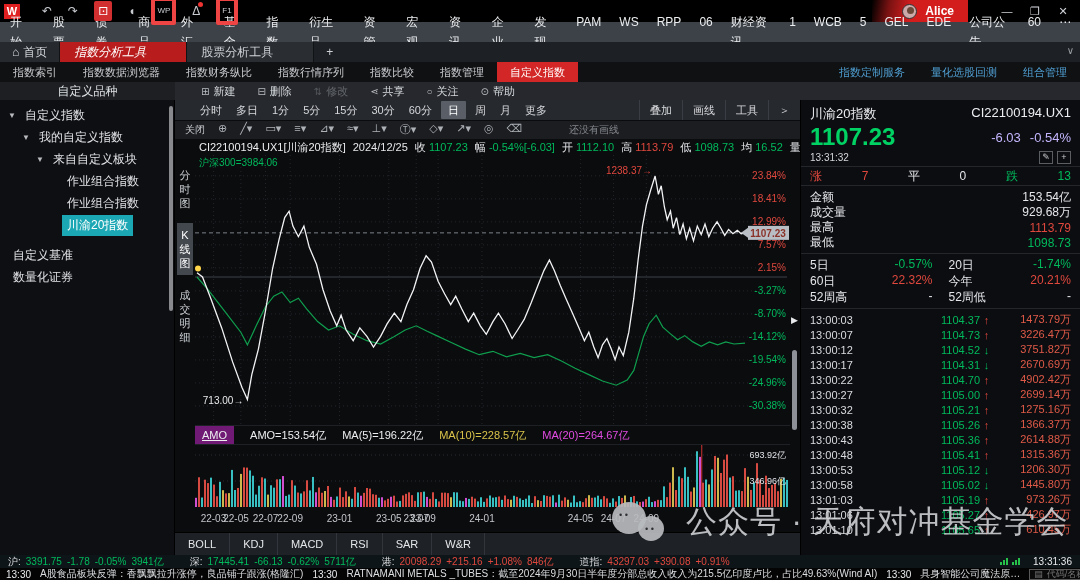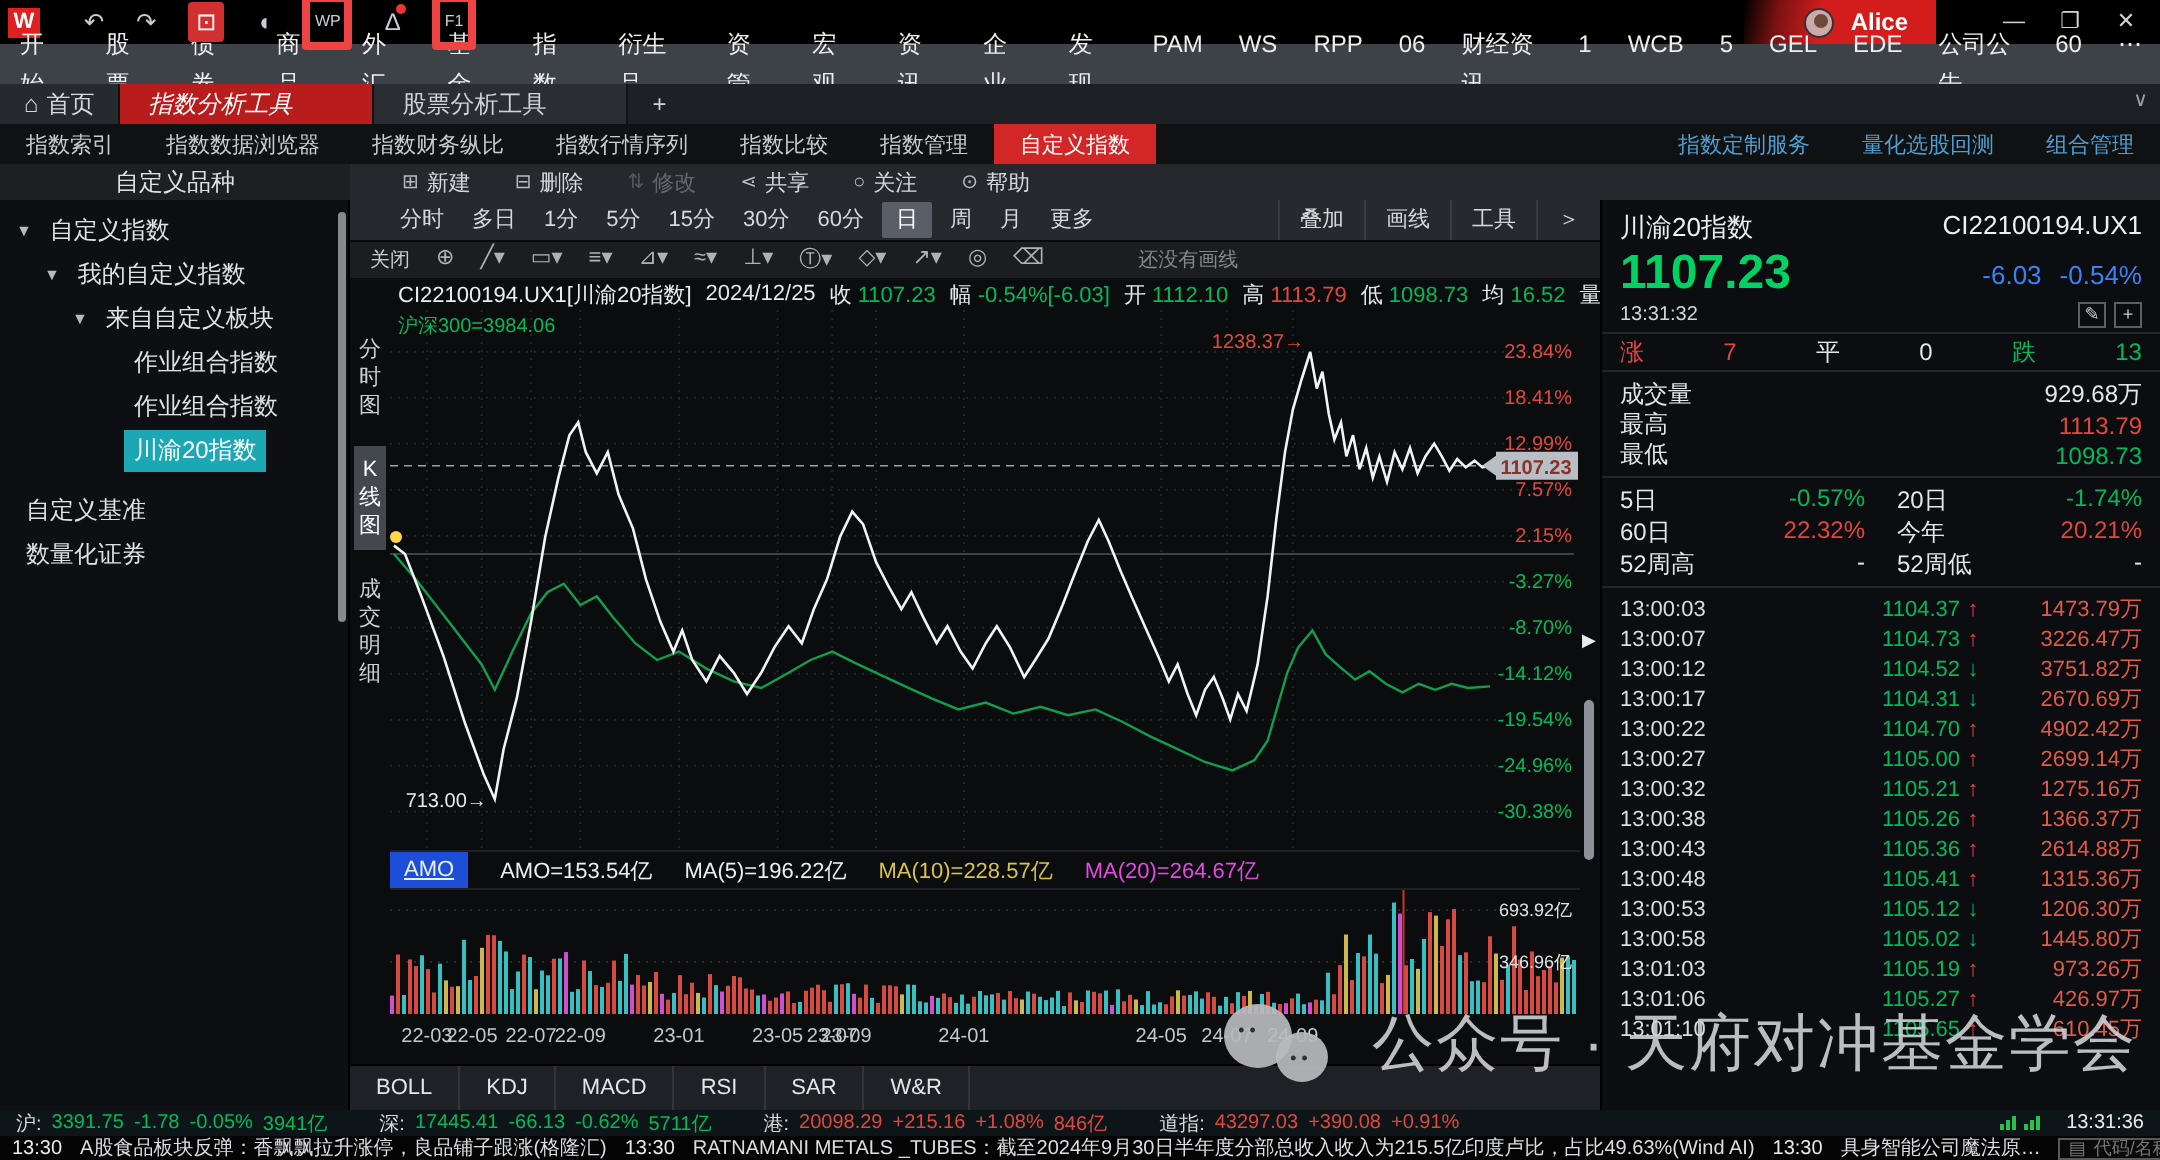--- a/index.html
+++ b/index.html
@@ -57,34 +57,34 @@
   .draw-status{color:#84878c;margin-left:34px;}
   .info-row{height:17px;display:flex;align-items:center;font-size:11px;gap:7px;padding-left:24px;white-space:nowrap;color:#e4e6e9;}
   .if-up{color:#e0483e;}.if-down{color:#00b95c;}.if-flat{color:#e4e6e9;}
   .chart-area{height:377px;display:flex;position:relative;}
   .vtabs{width:20px;display:flex;flex-direction:column;background:#0b0c0e;align-items:center;padding-top:8px;gap:8px;}
   .vtab{width:16px;text-align:center;font-size:11px;color:#ccd0d4;line-height:14px;padding:5px 0;word-break:break-all;}
   .vtab.active{background:#43474e;color:#fff;}
   .chart-panes{width:595px;display:flex;flex-direction:column;}
   svg{display:block;}
   .amo-row{height:20px;display:flex;align-items:center;font-size:11px;gap:16px;border-top:1px solid #1d2025;border-bottom:1px solid #1d2025;}
-  .amo-tab{background:#1d4ed8;color:#eceef0;height:100%;display:flex;align-items:center;padding:0 7px;text-decoration:underline;}
+  .amo-tab{background:#701a75;color:#eceef0;height:100%;display:flex;align-items:center;padding:0 7px;text-decoration:underline;}
   .xlabels{height:23px;position:relative;font-size:10px;color:#c3c6ca;}
   .xlabels span{position:absolute;top:4px;transform:translateX(-50%);}
   .collapse-strip{width:10px;position:relative;background:#0b0c0e;}
   .collapse-arrow{position:absolute;top:160px;left:1px;color:#e8eaec;font-size:9px;}
   .v-scroll{position:absolute;top:195px;left:2px;width:5px;height:80px;background:#8e9298;border-radius:3px;}
   .indicator-row{height:23px;background:#1e2125;display:flex;align-items:center;font-size:11px;color:#e4e6e9;border-top:1px solid #000;}
   .ind-tab{padding:0 13px;height:100%;display:flex;align-items:center;border-right:1px solid #32363c;}
   .rightpanel{width:280px;background:#0c0d10;border-left:1px solid #000;display:flex;flex-direction:column;font-size:12px;}
   .qp-head{padding:5px 9px 2px;}
   .qp-row1{display:flex;justify-content:space-between;font-size:13px;color:#eceef1;}
   .qp-row2{display:flex;justify-content:space-between;align-items:center;margin-top:1px;}
   .qp-price{font-size:24px;font-weight:bold;color:#00d364;line-height:26px;}
-  .qp-chg{color:#3b82f6;font-size:13px;display:flex;gap:9px;}
+  .qp-chg{color:#c4b5fd;font-size:13px;display:flex;gap:9px;}
   .qp-row3{display:flex;justify-content:space-between;align-items:center;font-size:10px;color:#d2d5d9;margin-top:1px;}
   .qp-icons{display:flex;gap:4px;}
   .qp-iconbox{border:1px solid #5a5e63;width:14px;height:13px;font-size:9px;line-height:11px;text-align:center;color:#c9ccd0;}
   .qp-adv{height:20px;display:flex;align-items:center;justify-content:space-between;padding:0 9px;border-top:1px solid #23262b;border-bottom:1px solid #23262b;}
   .qp-stats{padding:4px 9px 3px;border-bottom:1px solid #23262b;}
   .stat-row{height:15px;display:flex;justify-content:space-between;align-items:center;}
   .qp-perf{padding:3px 9px;border-bottom:1px solid #23262b;}
   .perf-row{height:16px;display:flex;align-items:center;}
   .perf-cell{flex:1;display:flex;justify-content:space-between;}
   .perf-cell:first-child{margin-right:16px;}
@@ -635,20 +635,24 @@
     <div class="qp-adv">
       <span class="c-up">涨</span>
       <span class="c-up">7</span>
       <span class="c-flat">平</span>
       <span class="c-flat">0</span>
       <span class="c-down">跌</span>
       <span class="c-down">13</span>
     </div>
     <div class="qp-stats" id="qpStats">
         <div class="stat-row">
+          <span class="c-flat">金额</span>
+          <span class="c-flat">153.54亿</span>
+        </div>
+        <div class="stat-row">
           <span class="c-flat">成交量</span>
           <span class="c-flat">929.68万</span>
         </div>
         <div class="stat-row">
           <span class="c-flat">最高</span>
           <span class="c-up">1113.79</span>
         </div>
         <div class="stat-row">
           <span class="c-flat">最低</span>
           <span class="c-down">1098.73</span>

